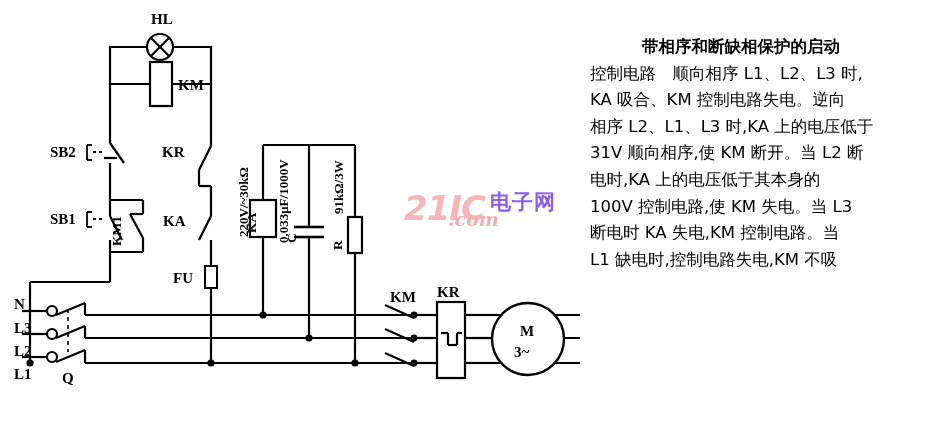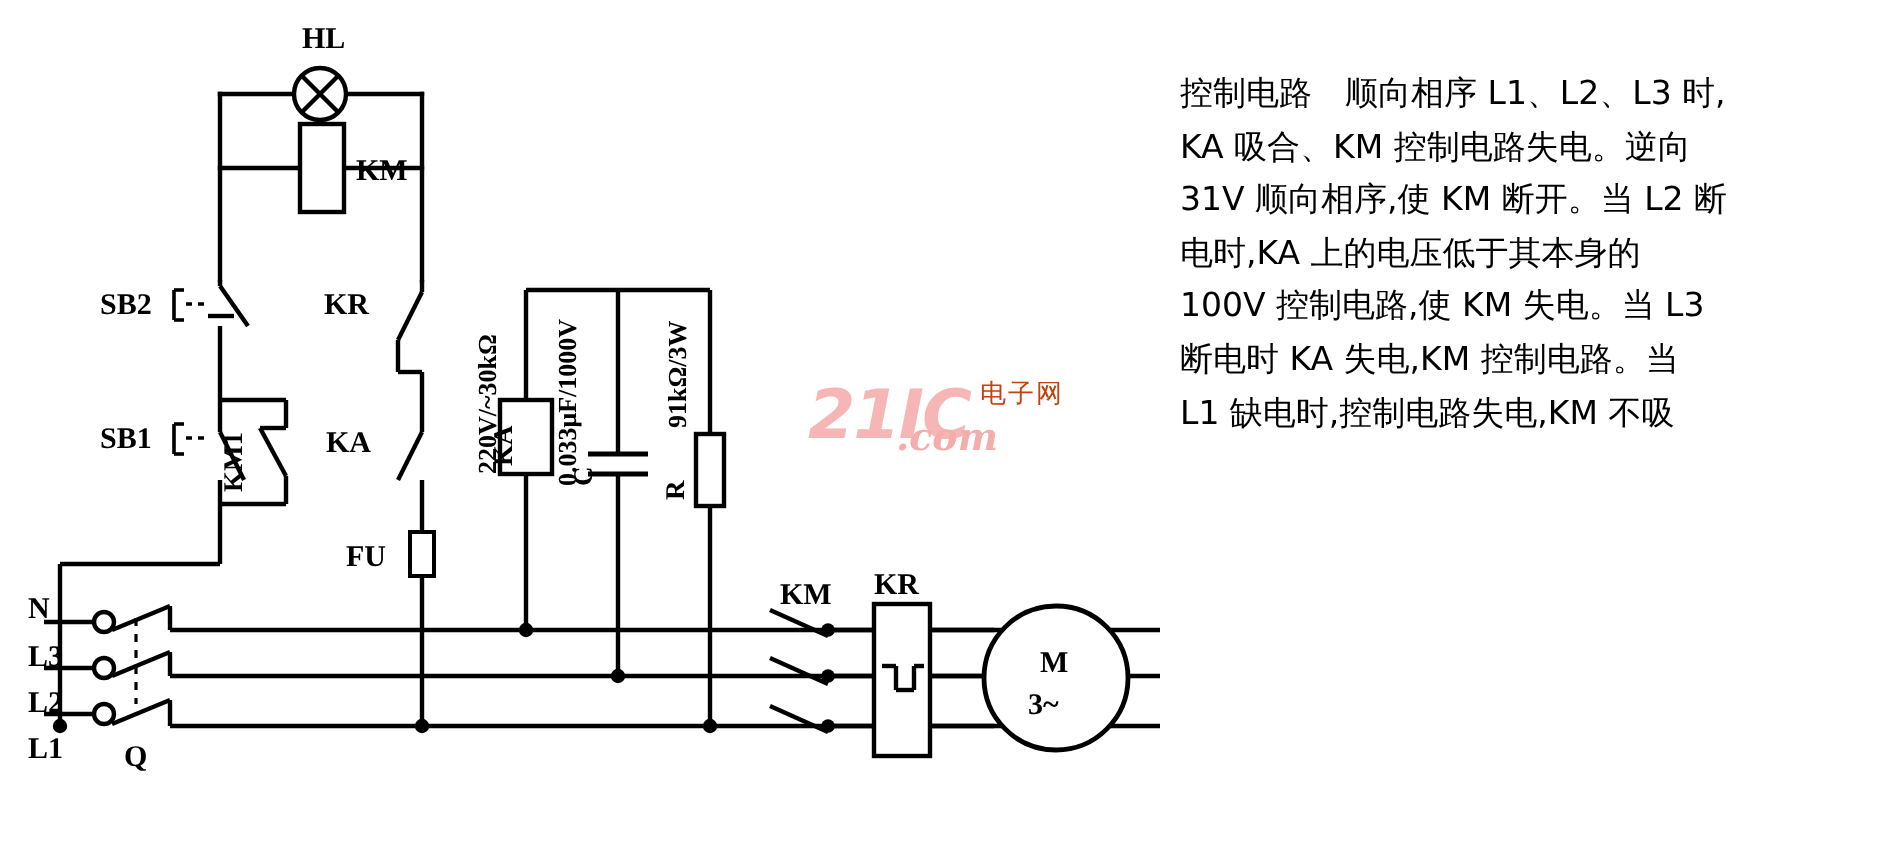--- a/index.html
+++ b/index.html
@@ -53,23 +53,23 @@
     font-weight: bold;
     font-style: italic;
     font-size: 19px;
     color: #f3adad;
   }
   .wm-cn {
     position: absolute;
     left: 86px;
     top: 2px;
     font-family: "DejaVu Sans", sans-serif;
-    font-weight: normal;
-    font-size: 13px;
-    color: #c2410c;
+    font-weight: bold;
+    font-size: 21px;
+    color: #8b5cf6;
     letter-spacing: 1px;
   }
 
   
   #text-column {
     position: absolute;
     left: 590px;
     top: 34px;
     width: 350px;
   }
@@ -309,22 +309,24 @@
     </svg>
   </div>
 
   <div id="watermark">
     <span class="wm-21ic">21IC</span>
     <span class="wm-com">.com</span>
     <span class="wm-cn">电子网</span>
   </div>
 
   <div id="text-column">
+    <div class="para-line bold line-indent">带相序和断缺相保护的启动</div>
     <div class="para-line">控制电路　顺向相序 L1、L2、L3 时,</div>
     <div class="para-line">KA 吸合、KM 控制电路失电。逆向</div>
+    <div class="para-line">相序 L2、L1、L3 时,KA 上的电压低于</div>
     <div class="para-line">31V 顺向相序,使 KM 断开。当 L2 断</div>
     <div class="para-line">电时,KA 上的电压低于其本身的</div>
     <div class="para-line">100V 控制电路,使 KM 失电。当 L3</div>
     <div class="para-line">断电时 KA 失电,KM 控制电路。当</div>
     <div class="para-line">L1 缺电时,控制电路失电,KM 不吸</div>
   </div>
 
 </div>
 
 </body></html>

